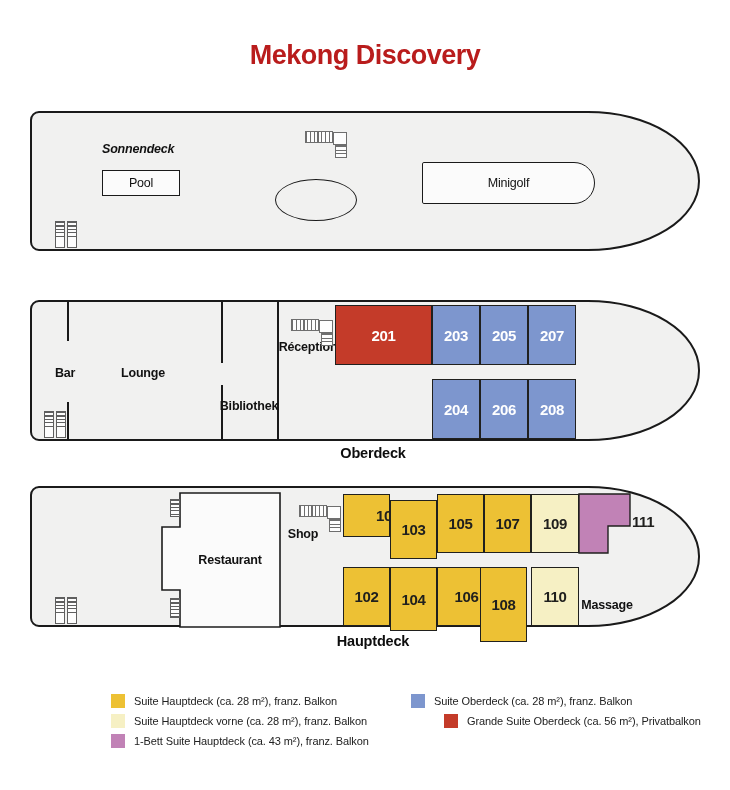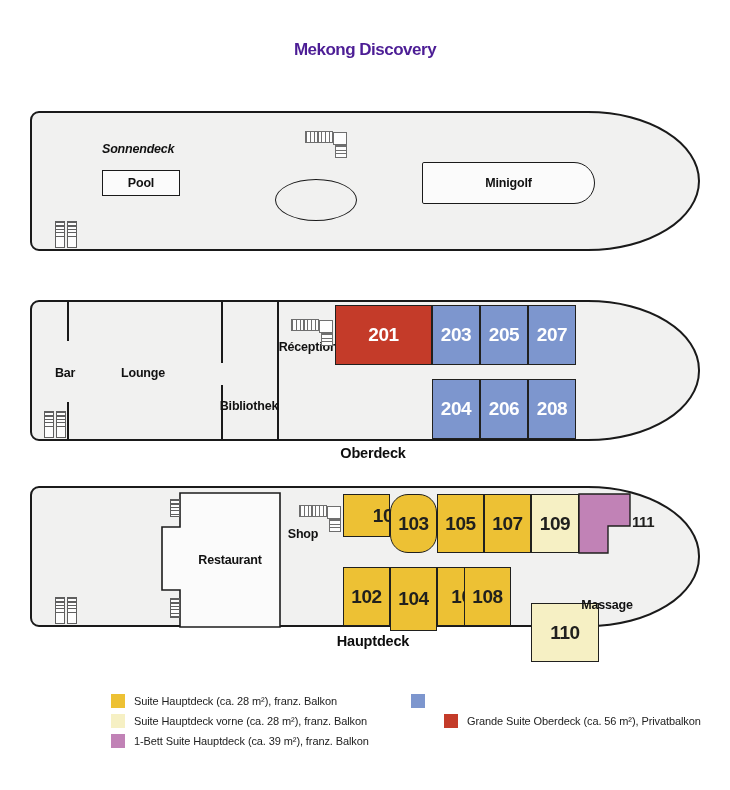--- a/index.html
+++ b/index.html
@@ -3,53 +3,53 @@
 <meta charset="utf-8">
 <style>
   html,body { margin:0; padding:0; background:#ffffff; }
   .canvas {
     position:relative; width:730px; height:790px; background:#ffffff;
     font-family:"Liberation Sans","DejaVu Sans",sans-serif; color:#111;
     overflow:hidden;
   }
   .title {
     position:absolute; left:0; top:40px; width:730px; text-align:center;
-    font-size:17px; font-weight:bold; letter-spacing:-0.5px; color:#4c1d95;
+    font-size:27px; font-weight:bold; letter-spacing:-0.5px; color:#b91c1c;
   }
   
   .hull {
     position:absolute; box-sizing:border-box; background:#f1f1f0;
     border:2px solid #1a1a1a;
     border-radius:9px 112px 112px 9px / 9px 70px 70px 9px;
   }
   
   .plan-label {
     position:absolute; font-weight:bold; font-size:12.5px; letter-spacing:-0.2px;
     color:#111; text-align:center; white-space:nowrap; line-height:14px;
   }
   .deck-caption {
     position:absolute; font-weight:bold; font-size:14.5px; letter-spacing:-0.2px;
     color:#0d0d0d; text-align:center; width:146px; white-space:nowrap;
   }
   
   .room {
     position:absolute; box-sizing:border-box; background:#fbfbfb;
     border:1.5px solid #1a1a1a; display:flex; align-items:center; justify-content:center;
-    font-weight:bold; font-size:12.5px; letter-spacing:-0.2px;
+    font-weight:normal; font-size:12.5px; letter-spacing:-0.2px;
   }
   .ellipse {
     position:absolute; box-sizing:border-box; border:1.5px solid #1a1a1a;
     border-radius:50%; background:transparent;
   }
   .wall { position:absolute; width:2px; background:#1a1a1a; }
   
   .cabin {
     position:absolute; box-sizing:border-box; border:1.2px solid #20201e;
     display:flex; align-items:center; justify-content:center;
-    font-weight:bold; font-size:19px; letter-spacing:-0.4px; color:#20201e;
+    font-weight:bold; font-size:15px; letter-spacing:-0.4px; color:#20201e;
   }
   .c-red    { background:#c43b29; color:#ffffff; }
   .c-blue   { background:#7d96ce; color:#ffffff; }
   .c-yellow { background:#edc134; }
   .c-pale   { background:#f6f0c4; }
   .cabin-111-label {
     position:absolute; font-weight:bold; font-size:15px; letter-spacing:-0.4px;
     color:#20201e; text-align:center; width:28px;
   }
   
@@ -161,58 +161,59 @@
     <div class="hatch-v" style="left:138px; top:110px; width:10px; height:20px;"></div>
     <div class="plan-label" style="left:158px; top:65px; width:80px;">Restaurant</div>
     <div class="plan-label" style="left:241px; top:39px; width:60px;">Shop</div>
     <div class="stairs-a" style="left:267px; top:17px;">
       <div class="run-h"></div>
       <div class="landing"></div>
       <div class="run-v"></div>
     </div>
 
     <div class="cabin c-yellow" style="left:311px; top:6px; width:47px; height:43px;padding-left:43px;">101</div>
-    <div class="cabin c-yellow" style="left:358px; top:6px; width:47px; height:59px;border-radius:18px;">103</div>
+    <div class="cabin c-yellow" style="left:358px; top:12px; width:47px; height:59px;">103</div>
     <div class="cabin c-yellow" style="left:405px; top:6px; width:47px; height:59px;">105</div>
     <div class="cabin c-yellow" style="left:452px; top:6px; width:47px; height:59px;">107</div>
     <div class="cabin c-pale" style="left:499px; top:6px; width:48px; height:59px;">109</div>
 
     <svg class="shape-svg" style="left:545px; top:4px;" width="56" height="64" viewBox="0 0 56 64">
       <polygon points="2,2 53,2 53,34 31,34 31,61 2,61" fill="#c182b6" stroke="#20201e" stroke-width="1.4"></polygon>
     </svg>
     <div class="cabin-111-label" style="left:549px; top:25px;padding-left:48px;">111</div>
 
     <div class="cabin c-yellow" style="left:311px; top:79px; width:47px; height:59px;">102</div>
     <div class="cabin c-yellow" style="left:358px; top:79px; width:47px; height:64px;">104</div>
     <div class="cabin c-yellow" style="left:405px; top:79px; width:47px; height:59px;padding-left:12px;">106</div>
-    <div class="cabin c-yellow" style="left:432px; top:79px; width:47px; height:59px;">108</div>
-    <div class="cabin c-pale" style="left:499px; top:79px; width:68px; height:59px;margin-top:36px;">110</div>
+    <div class="cabin c-yellow" style="left:448px; top:79px; width:47px; height:75px;">108</div>
+    <div class="cabin c-pale" style="left:499px; top:79px; width:48px; height:59px;">110</div>
     <div class="plan-label" style="left:543px; top:110px; width:64px;">Massage</div>
     <div class="ladder2" style="left:23px; bottom:1px;">
       <div class="ladder"></div>
       <div class="ladder"></div>
     </div>
   </div>
   <div class="deck-caption" style="left:300px; top:633px;">Hauptdeck</div>
 
   <div>
     <div class="legend-row" style="left:111px; top:694px;">
       <div class="sw sw-yellow"></div>
       <div class="legend-text">Suite Hauptdeck (ca. 28 m²), franz. Balkon</div>
     </div>
     <div class="legend-row" style="left:111px; top:714px;">
       <div class="sw sw-pale"></div>
       <div class="legend-text">Suite Hauptdeck vorne (ca. 28 m²), franz. Balkon</div>
     </div>
     <div class="legend-row" style="left:111px; top:734px;">
       <div class="sw sw-purple"></div>
-      <div class="legend-text">1-Bett Suite Hauptdeck (ca. 39 m²), franz. Balkon</div>
+      <div class="legend-text">1-Bett Suite Hauptdeck (ca. 43 m²), franz. Balkon</div>
     </div>
     <div class="legend-row" style="left:411px; top:694px;">
       <div class="sw sw-blue"></div>
+      <div class="legend-text">Suite Oberdeck (ca. 28 m²), franz. Balkon</div>
     </div>
     <div class="legend-row" style="left:411px; top:714px;padding-left:33px;">
       <div class="sw sw-red"></div>
       <div class="legend-text">Grande Suite Oberdeck (ca. 56 m²), Privatbalkon</div>
     </div>
   </div>
 
 </div>
 
 </body></html>

